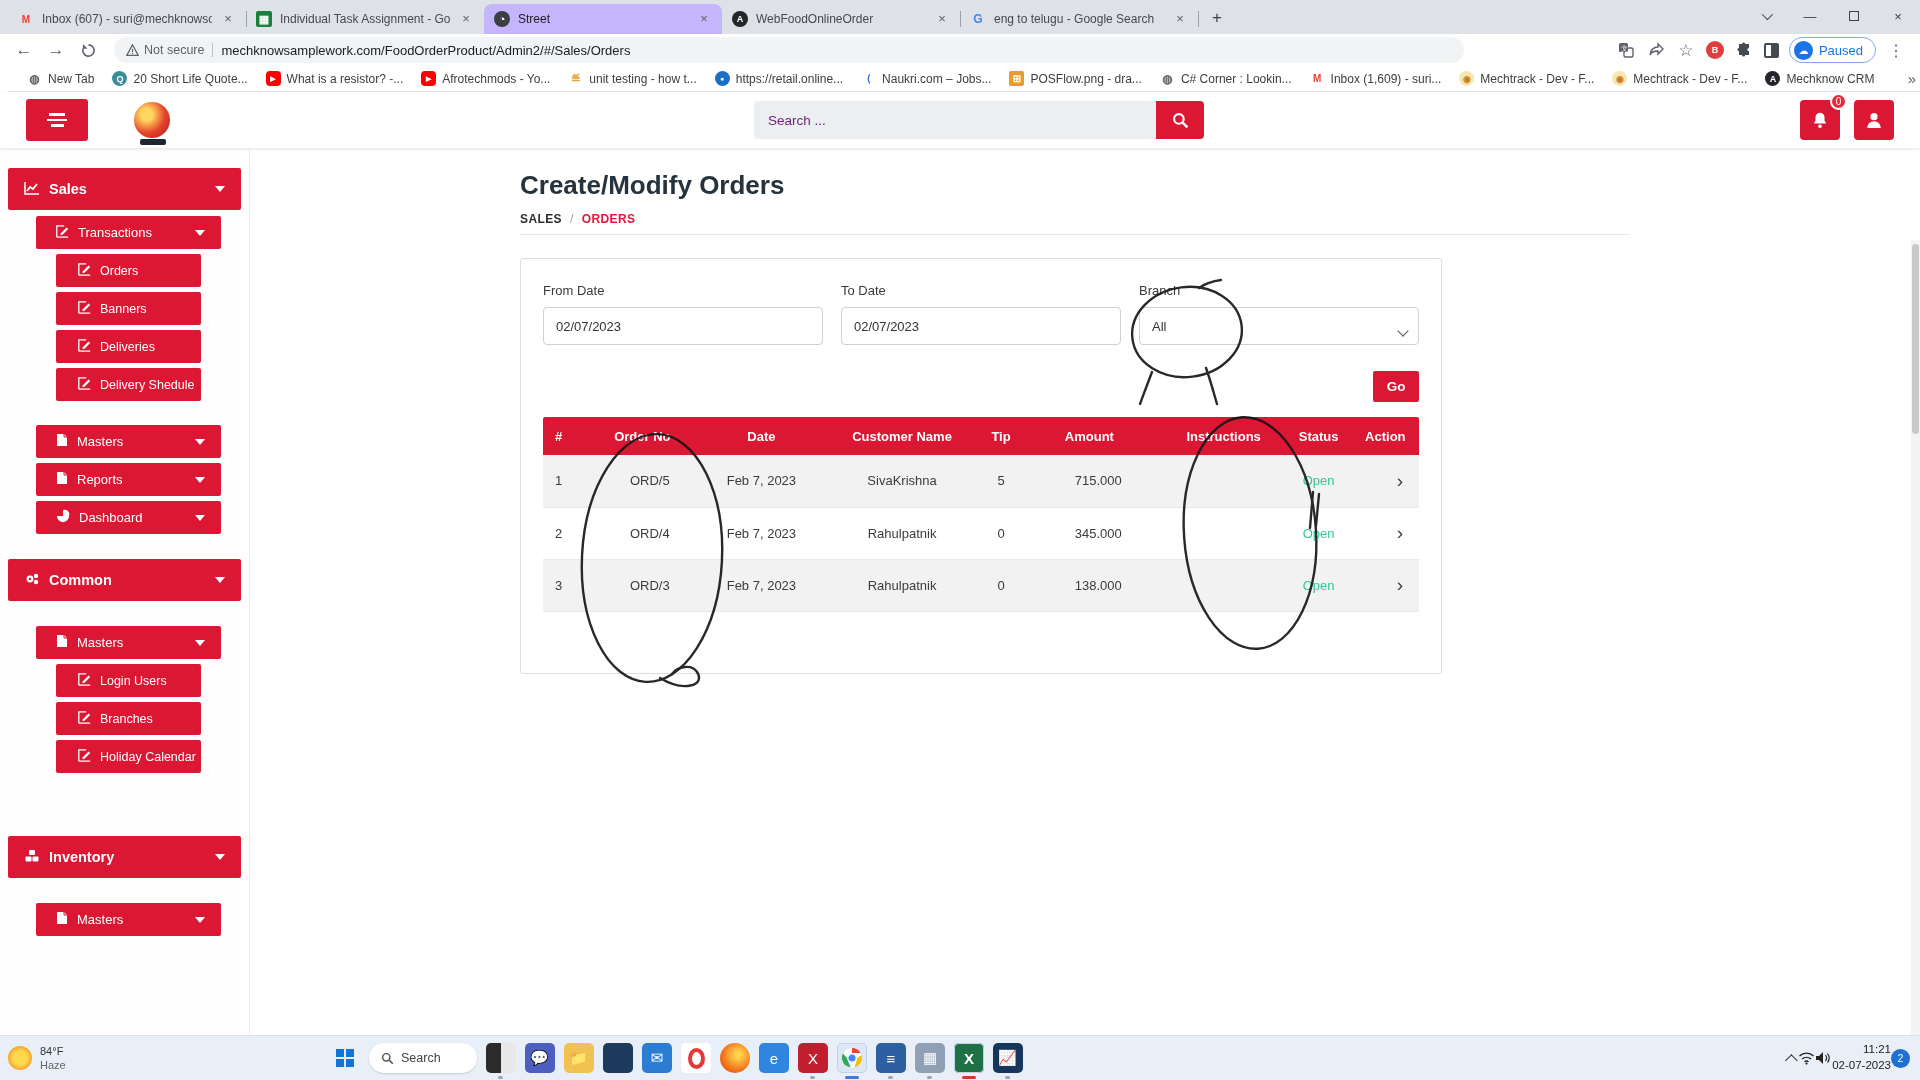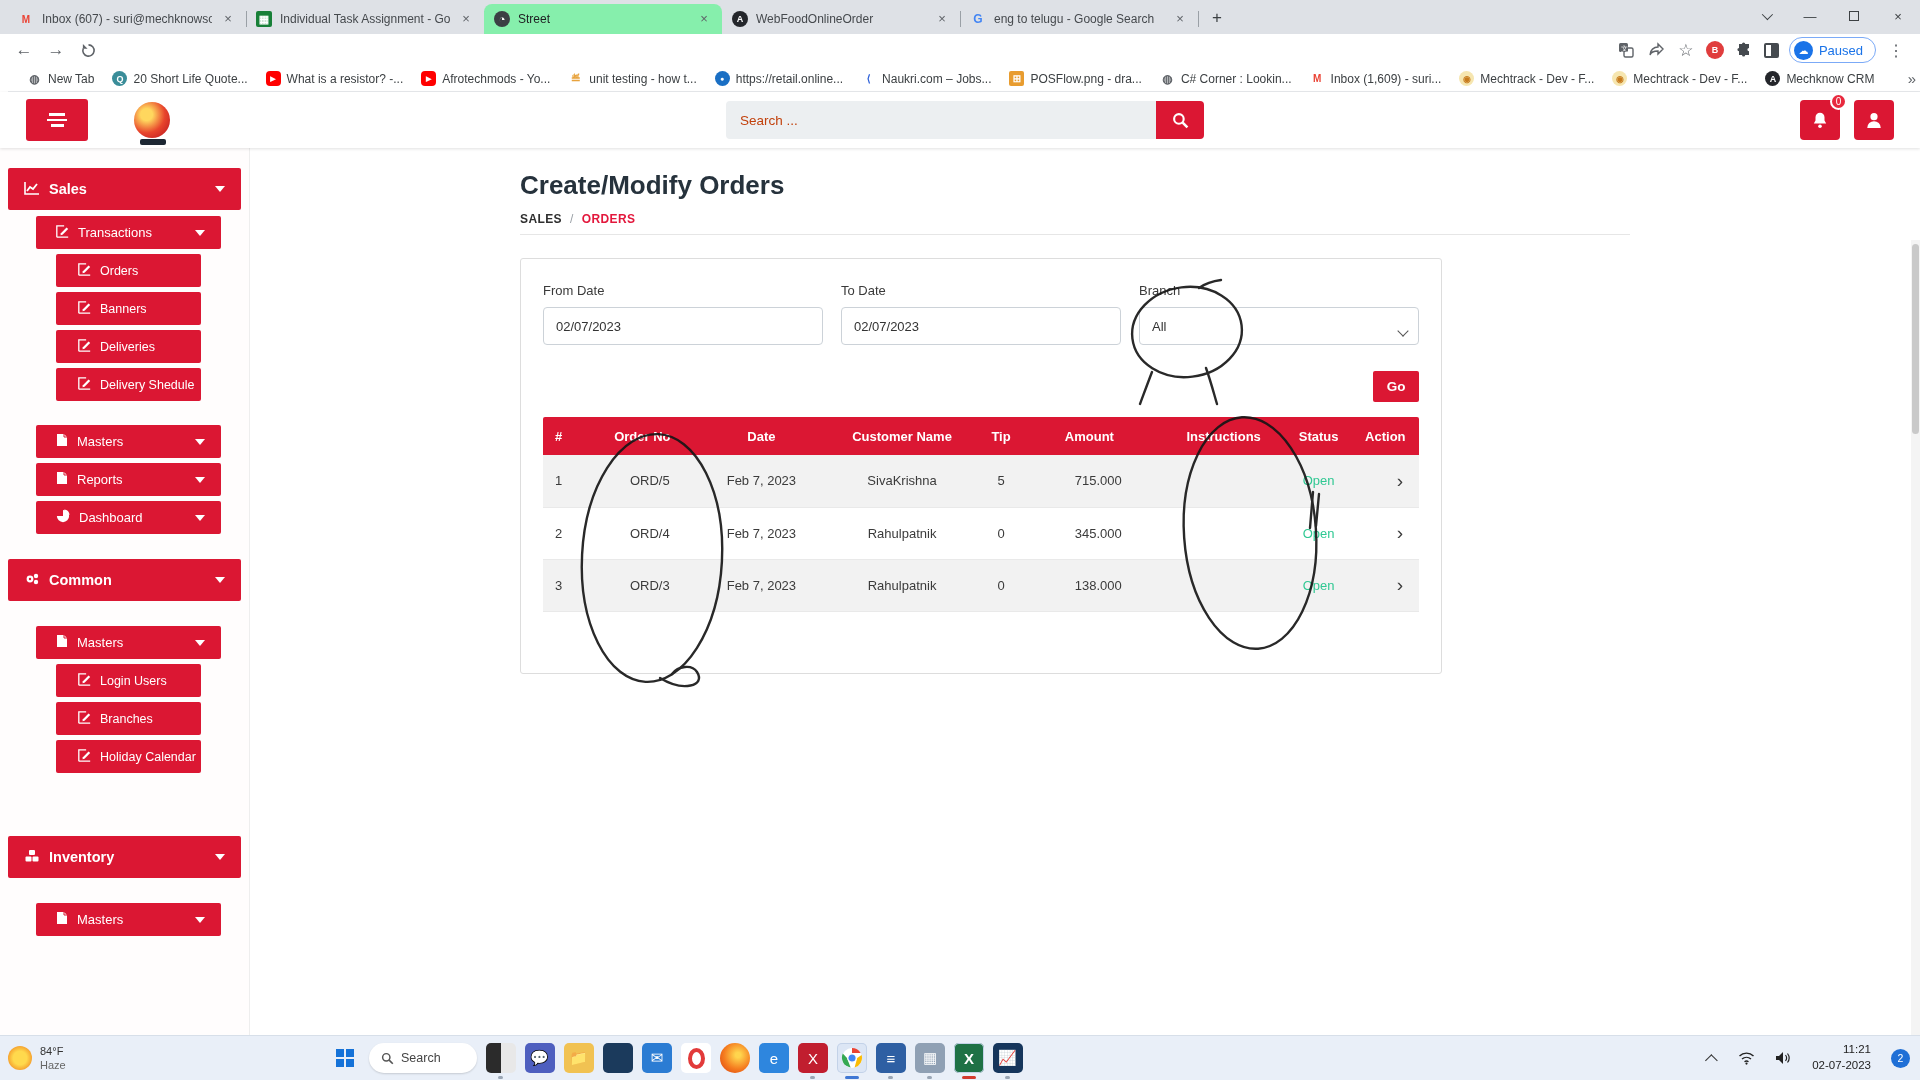--- a/index.html
+++ b/index.html
@@ -4,21 +4,21 @@
 <style>
   * { margin:0; padding:0; box-sizing:border-box; }
   html,body { width:1920px; height:1080px; overflow:hidden; }
   body { font-family:"Liberation Sans", sans-serif; background:#fff; position:relative; }
   .stage { position:absolute; inset:0; width:1920px; height:1080px; }
 
   
   .tabstrip { position:absolute; left:0; top:0; width:1920px; height:34px; background:#dee1e6; display:flex; align-items:flex-end; }
   .tabs { display:flex; align-items:flex-end; height:34px; padding-left:8px; }
   .tab { width:238px; height:30px; display:flex; align-items:center; gap:8px; padding:0 10px; border-radius:8px 8px 0 0; color:#45494d; font-size:12px; position:relative; }
-  .tab.active { background:#86efac; color:#202124; }
+  .tab.active { background:#c4b5fd; color:#202124; }
   .tab .title { flex:1; white-space:nowrap; overflow:hidden; }
   .tab .x { color:#5f6368; font-size:13px; width:16px; height:16px; line-height:16px; text-align:center; border-radius:50%; }
   .tab:not(.active)::after { content:""; position:absolute; right:-1px; top:7px; height:16px; width:1px; background:#9aa0a6; }
   .fav { width:16px; height:16px; border-radius:3px; display:inline-flex; align-items:center; justify-content:center; font-size:10px; font-weight:bold; flex:none; }
   .fav-gmail { color:#EA4335; background:transparent; }           .fav-gmail::before{content:"M";}
   .fav-sheets { background:#188038; color:#fff; border-radius:2px;} .fav-sheets::before{content:"▦"; font-size:11px;}
   .fav-globe-dark { background:#3b3f44; border-radius:50%; color:#fff;} .fav-globe-dark::before{content:"◔"; font-size:11px;}
   .fav-angular-dark { background:#24262b; border-radius:50%; color:#fff;} .fav-angular-dark::before{content:"A"; font-size:9px;}
   .fav-google { color:#4285F4; } .fav-google::before{content:"G"; font-size:12px;}
   .fav-globe { color:#5f6368; } .fav-globe::before{content:"◍"; font-size:12px;}
@@ -56,21 +56,21 @@
   .bm .fav { width:15px; height:15px; }
   .bm-overflow { margin-left:auto; color:#5f6368; font-size:15px; }
 
   
   .appheader { position:absolute; left:0; top:92px; width:1920px; height:56px; background:#fff; box-shadow:0 1px 3px rgba(0,0,0,.12); display:flex; align-items:center; z-index:5; }
   .hamburger { width:62px; height:42px; background:var(--red); border-radius:3px; margin-left:26px; display:flex; align-items:center; justify-content:center; flex-direction:column; gap:3px; }
   .hamburger i { display:block; background:#fff; height:2.5px; }
   .hamburger i:nth-child(1){width:16px;} .hamburger i:nth-child(2){width:20px;} .hamburger i:nth-child(3){width:13px;}
   .applogo { width:36px; height:36px; border-radius:50%; margin-left:46px; background:radial-gradient(circle at 35% 35%, #ffd75e 18%, #e8452c 55%, #b3101f 100%); position:relative; }
   .applogo::after { content:""; position:absolute; left:6px; bottom:-7px; width:26px; height:6px; background:#1d2733; border-radius:2px; }
-  .appsearch { position:absolute; left:726px; top:9px; width:430px; height:38px; background:#eceff1; border-radius:4px 0 0 4px; display:flex; align-items:center; padding:0 14px; color:#c2410c; font-size:13.5px; }
+  .appsearch { position:absolute; left:754px; top:9px; width:430px; height:38px; background:#eceff1; border-radius:4px 0 0 4px; display:flex; align-items:center; padding:0 14px; color:#701a75; font-size:13.5px; }
   .appsearch-btn { position:absolute; left:1156px; top:9px; width:48px; height:38px; background:var(--red); border-radius:0 4px 4px 0; display:flex; align-items:center; justify-content:center; }
   .hdr-right { margin-left:auto; display:flex; align-items:center; gap:14px; padding-right:26px; }
   .hdr-ic { width:40px; height:40px; border-radius:4px; background:var(--red); display:flex; align-items:center; justify-content:center; position:relative; }
   .badge { position:absolute; top:-7px; right:-7px; min-width:17px; height:17px; border-radius:9px; background:#e8293e; border:2px solid #fff; color:#fff; font-size:10px; display:flex; align-items:center; justify-content:center; padding:0 3px; }
 
   
   :root { --red:#DB1733; }
   .appbody { position:absolute; left:0; top:148px; width:1920px; height:887px; background:#fff; }
   .sidebar { position:absolute; left:0; top:0; width:250px; height:100%; background:#fffdfd; border-right:1px solid #eee; overflow:hidden; }
   .sitem { background:var(--red); color:#fff; display:flex; align-items:center; gap:9px; border-radius:2px; position:relative; }
@@ -122,21 +122,21 @@
   .wtxt { font-size:11px; color:#333; line-height:1.3; }
   .wtxt .cond { color:#666; }
   .tb-center { display:flex; align-items:center; gap:9px; }
   .tbico { width:30px; height:30px; border-radius:5px; display:flex; align-items:center; justify-content:center; font-size:15px; color:#fff; position:relative; }
   .tbico .rdot { position:absolute; bottom:-6px; left:12px; width:5px; height:3px; border-radius:2px; background:#9aa6b5; }
   .tbico.activeapp { background:#dce6f5; box-shadow:inset 0 0 0 1px #c3d2e8; }
   .tbico.activeapp .rdot { width:14px; left:8px; background:#3f77d4; }
   .tbsearch { height:30px; width:108px; background:#fff; border-radius:15px; display:flex; align-items:center; gap:7px; padding:0 12px; color:#444; font-size:12.5px; box-shadow:0 1px 2px rgba(0,0,0,.15); }
   .startic { display:grid; grid-template-columns:8px 8px; grid-gap:2px; }
   .startic i { width:8px; height:8px; background:#1572d8; display:block; }
-  .tray { margin-left:auto; display:flex; align-items:center; gap:20px; padding-right:10px; }
+  .tray { margin-left:auto; display:flex; align-items:center; gap:0; padding-right:10px; }
   .tray .up { width:9px; height:9px; border-left:1.7px solid #333; border-top:1.7px solid #333; transform:rotate(45deg) translateY(3px); }
   .clock { text-align:right; font-size:11.5px; color:#222; line-height:1.35; }
   .traybadge { width:19px; height:19px; border-radius:50%; background:#1f6fd6; color:#fff; font-size:10.5px; display:flex; align-items:center; justify-content:center; }
 </style>
 </head>
 <body>
 
 <div class="stage">
 
   <div class="tabstrip">
@@ -181,20 +181,32 @@
   </div>
 
   <div class="toolbar">
     <div class="navbtn">←</div>
     <div class="navbtn">→</div>
     <div class="navbtn">
       <svg width="15" height="15" viewBox="0 0 16 16">
           <path d="M8 2a6 6 0 1 1-5.6 3.8" fill="none" stroke="#5f6368" stroke-width="1.7"></path>
           <path d="M2 1v5h5z" fill="#5f6368"></path>
         </svg>
+    </div>
+    <div class="omnibox">
+      <span class="warn">
+        <svg width="13" height="13" viewBox="0 0 16 16">
+            <path d="M8 1 15 14 H1z" fill="none" stroke="#5f6368" stroke-width="1.6"></path>
+            <rect x="7.3" y="6" width="1.4" height="4" fill="#5f6368"></rect>
+            <rect x="7.3" y="11" width="1.4" height="1.4" fill="#5f6368"></rect>
+          </svg>
+        <span>Not secure</span>
+      </span>
+      <span class="div"></span>
+      <span class="url">mechknowsamplework.com/FoodOrderProduct/Admin2/#/Sales/Orders</span>
     </div>
     <div class="toolbar-right">
       <div class="tico">
         <svg width="16" height="16" viewBox="0 0 16 16">
             <rect x="1" y="1" width="9" height="9" rx="1.5" fill="#5f6368"></rect>
             <rect x="6" y="6" width="9" height="9" rx="1.5" fill="none" stroke="#5f6368" stroke-width="1.4"></rect>
             <text x="3" y="8.5" font-size="7" fill="#fff">文</text>
           </svg>
       </div>
       <div class="tico">

